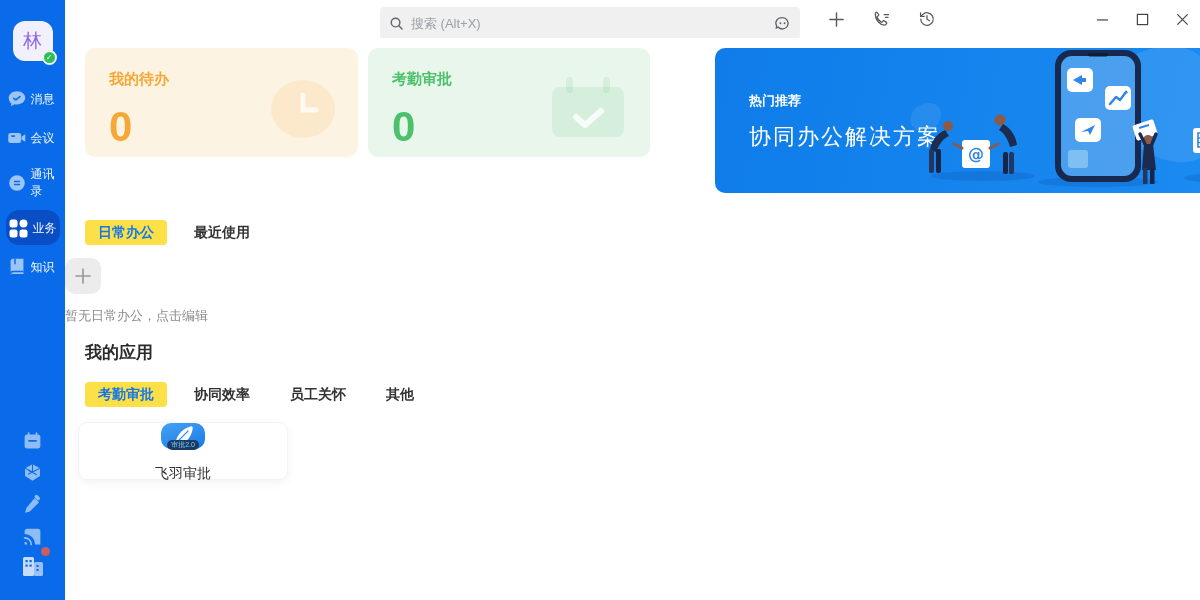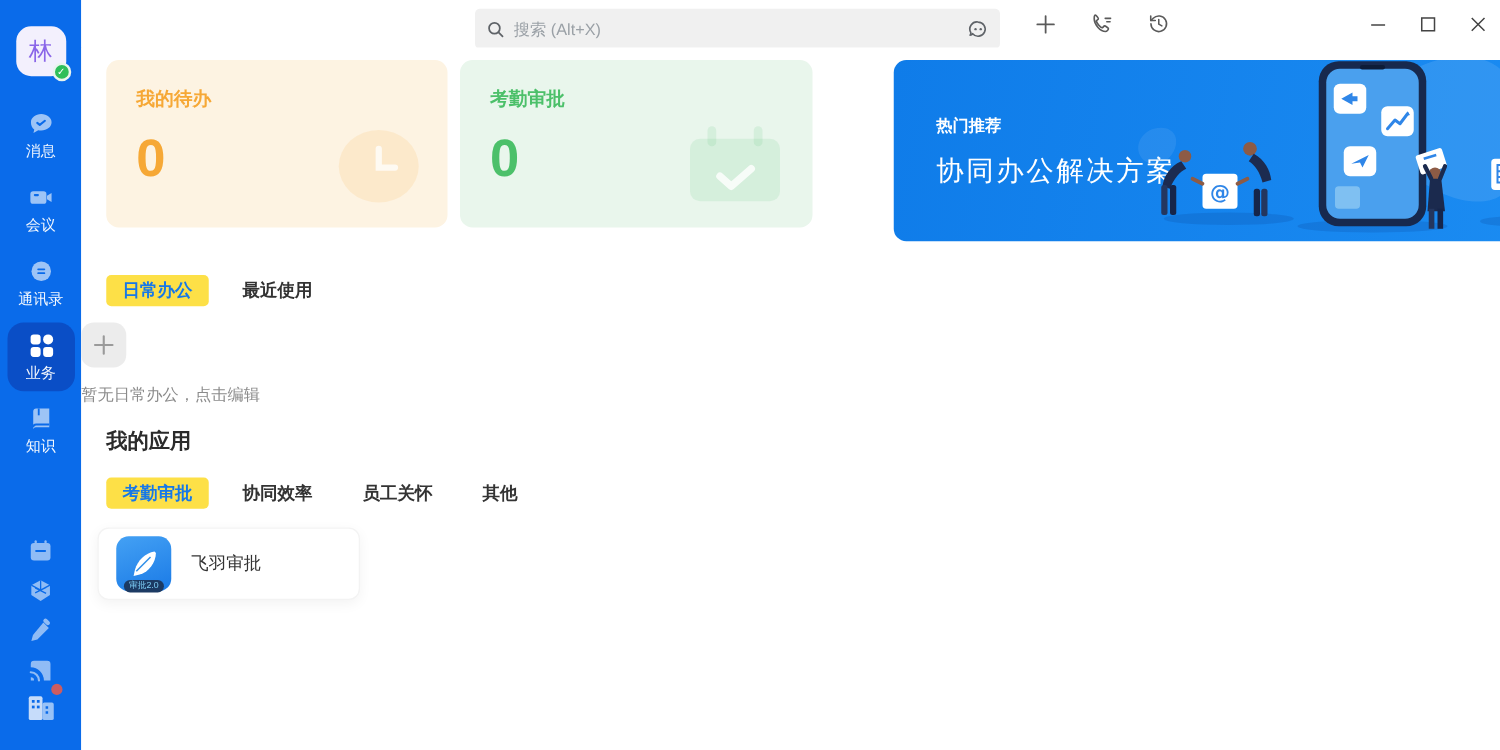--- a/index.html
+++ b/index.html
@@ -5,21 +5,21 @@
   * { margin:0; padding:0; box-sizing:border-box; }
   html,body { background:#e9e9e9; }
   body { font-family:"Liberation Sans","DejaVu Sans",sans-serif; }
   .app { position:relative; width:1200px; height:600px; background:#fff; overflow:hidden; }
 
   
   .sidebar { position:absolute; left:0; top:0; width:65px; height:600px; background:#0a6bea; display:flex; flex-direction:column; align-items:center; }
   .avatar { margin-top:21px; width:40px; height:40px; border-radius:12px; background:#f3f0fd; position:relative; display:flex; align-items:center; justify-content:center; font-size:19px; color:#8a66e8; cursor:pointer; }
   .avatar-badge { position:absolute; right:-4px; bottom:-4px; width:15px; height:15px; background:#2fbf5a; border:2px solid #e9f5ee; border-radius:50%; color:#fff; font-size:8px; line-height:11px; text-align:center; font-weight:bold; }
   .nav { margin-top:20px; display:flex; flex-direction:column; align-items:center; gap:4px; }
-  .nav-item { width:54px; padding:7px 0 6px; display:flex; flex-direction:column; align-items:center; gap:3px; color:rgba(255,255,255,.95); font-size:12px; border-radius:13px; cursor:pointer; }
+  .nav-item { width:54px; padding:7px 0 6px; display:flex; flex-direction:row; align-items:center; gap:3px; color:rgba(255,255,255,.95); font-size:12px; border-radius:13px; cursor:pointer; }
   .nav-item .nav-icon { opacity:.6; height:22px; display:flex; align-items:center; }
   .nav-item.active { background:#0a4ec6; }
   .nav-item.active .nav-icon { opacity:1; }
   .tools { position:absolute; left:0; top:430px; width:65px; display:flex; flex-direction:column; align-items:center; gap:10px; }
   .tool-btn { opacity:.55; cursor:pointer; height:22px; }
   .org-btn { position:absolute; left:0; top:551px; width:65px; display:flex; justify-content:center; cursor:pointer; }
   .org-wrap { position:relative; opacity:.85; }
   .org-dot { position:absolute; right:-4px; top:-4px; width:9px; height:9px; border-radius:50%; background:#f05a48; }
 
   
@@ -27,21 +27,21 @@
   .search { position:absolute; left:315px; top:7px; width:420px; height:25px; background:#f0f0f0; border-radius:4px; display:flex; align-items:center; padding:16px 9px; gap:7px; }
   .search input { flex:1; border:none; outline:none; background:transparent; font-size:13px; color:#333; font-family:inherit; }
   .search input::placeholder { color:#9aa0a6; }
   .tb-icons { position:absolute; left:762px; top:0; height:38px; display:flex; align-items:center; gap:25px; }
   .tb-btn { cursor:pointer; display:flex; align-items:center; }
   .win-controls { position:absolute; left:1028px; top:0; height:38px; display:flex; align-items:center; gap:22px; }
   .win-btn { cursor:pointer; display:flex; align-items:center; justify-content:center; width:18px; height:18px; }
 
   
   .content { position:absolute; left:65px; top:38px; width:1135px; height:562px; background:#fff; }
-  .card { position:absolute; top:10px; height:134px; border-radius:10px; cursor:pointer; overflow:hidden; }
+  .card { position:absolute; top:10px; height:109px; border-radius:10px; cursor:pointer; overflow:hidden; }
   .card-title { position:absolute; left:24px; top:22px; font-size:15px; font-weight:bold; }
   .card-count { position:absolute; left:24px; top:55px; font-size:42px; font-weight:900; letter-spacing:1px; }
   .card-todo { left:20px; width:273px; background:#fdf3e2; }
   .card-todo .card-title, .card-todo .card-count { color:#f6a836; }
   .card-apply { left:303px; width:282px; background:#e9f6ec; }
   .card-apply .card-title, .card-apply .card-count { color:#4cc06a; }
   .card-mark { position:absolute; right:22px; bottom:14px; }
 
   .banner { position:absolute; left:620px; top:10px; width:532px; height:145px; border-radius:10px; background:linear-gradient(100deg,#0f7ce9,#1b8cf2); cursor:pointer; overflow:hidden; color:#fff;margin-left:30px; }
   .banner-tag { position:absolute; left:34px; top:44px; font-size:13px; font-weight:bold; }
@@ -53,21 +53,21 @@
   .pill-tab.active { background:#fde047; color:#1678e8; }
   .daily-tabs { left:20px; top:182px; }
   .apps-tabs { left:20px; top:344px; }
 
   .empty { position:absolute; left:0; top:220px; width:100%; display:flex; flex-direction:column; align-items:flex-start; }
   .empty-add { width:36px; height:36px; border-radius:10px; background:#ececec; display:flex; align-items:center; justify-content:center; cursor:pointer; }
   .empty-text { margin-top:13px; font-size:13px; color:#8b8b8b; }
 
   .section-title { position:absolute; left:20px; top:303px; font-size:17px; font-weight:bold; color:#2b2b2b; }
 
-  .app-card { position:absolute; left:13px; top:384px; width:210px; height:58px; background:#fff; border:1px solid #f3f3f3; border-radius:9px; box-shadow:0 3px 10px rgba(0,0,0,.05); display:flex; align-items:center; padding:0 14px; gap:16px; cursor:pointer; }
+  .app-card { position:absolute; left:13px; top:384px; width:210px; height:58px; background:#fff; border:1px solid #f3f3f3; border-radius:9px; box-shadow:0 3px 10px rgba(0,0,0,.05); display:flex; align-items:center; padding:0 14px; gap:16px; cursor:pointer;flex-direction:column; }
   .app-ico { position:relative; width:44px; height:44px; border-radius:10px; background:linear-gradient(160deg,#44a1f4,#1a7ae6); display:flex; align-items:center; justify-content:center; }
   .app-ico-badge { position:absolute; left:50%; transform:translateX(-50%); bottom:-1px; background:#1c3a63; color:#7fd0f8; font-size:7px; line-height:10px; padding:0 4px; border-radius:5px; white-space:nowrap; }
   .app-name { font-size:14px; color:#333; }
 </style>
 </head>
 <body>
 
 <div class="app">
 
   <div class="sidebar">

